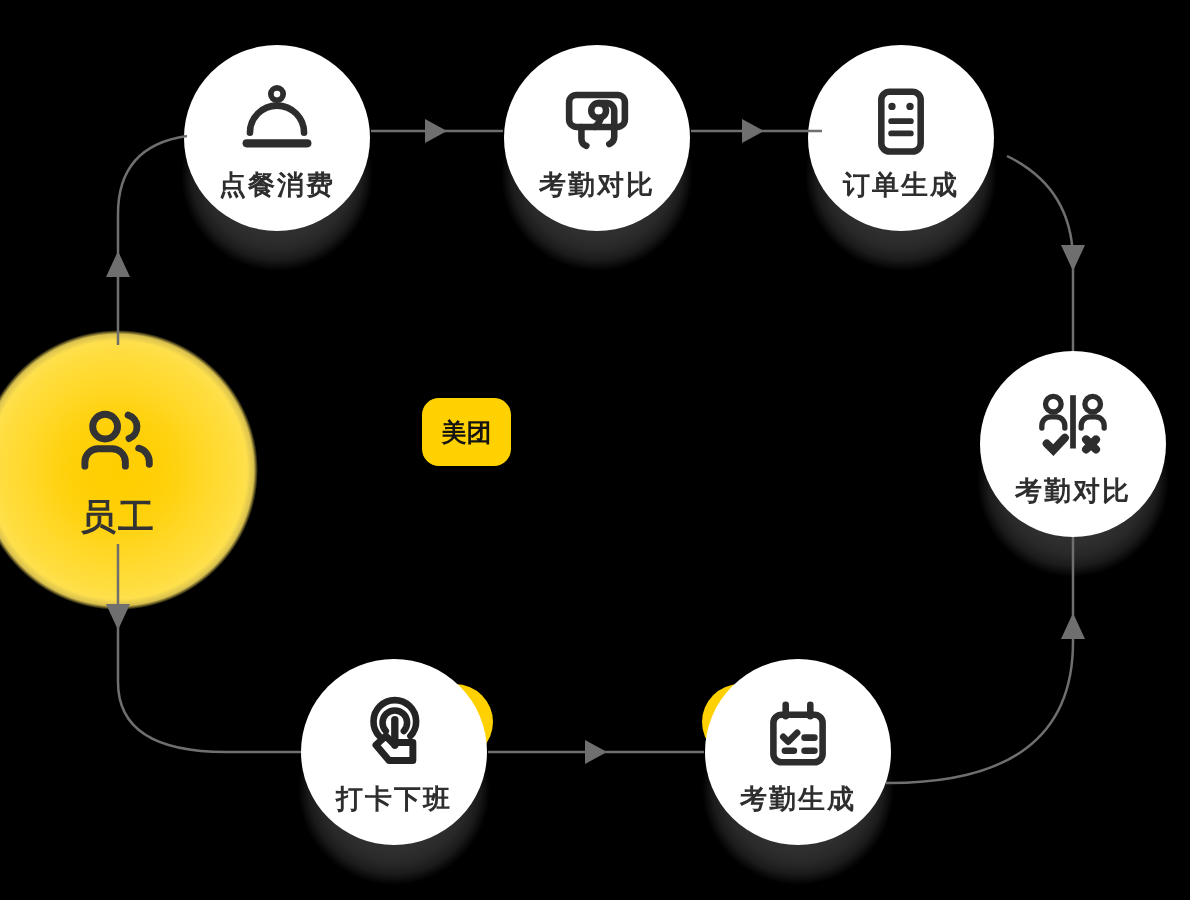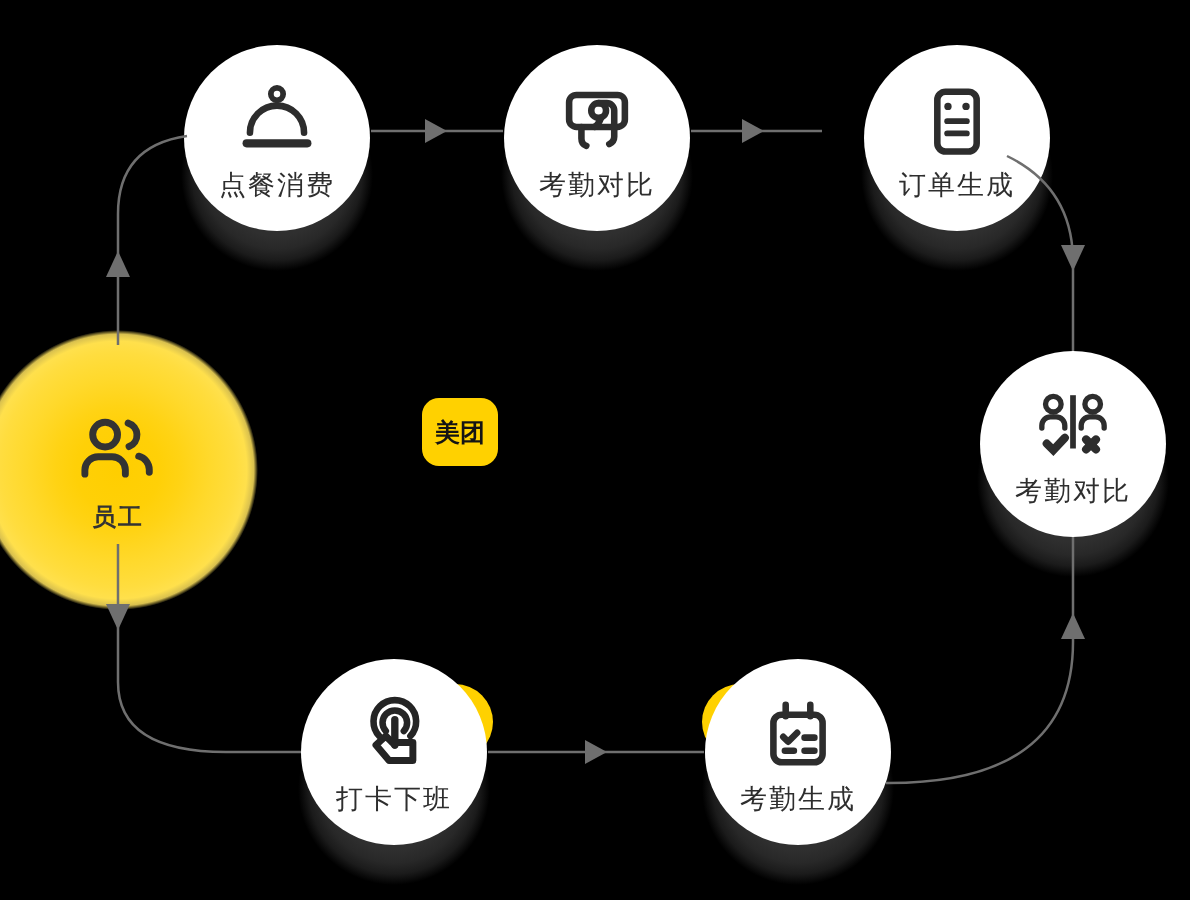--- a/index.html
+++ b/index.html
@@ -21,45 +21,45 @@
     position:absolute;left:50%;top:50%;width:218px;height:218px;
     transform:translate(-50%,-50%) translateY(37px);border-radius:50%;
     background:radial-gradient(closest-side,#303030 0%,#2f2f2f 56%,#282828 68%,#1b1b1b 78%,rgba(8,8,8,0) 88%);
   }
   .node .circle{
     position:absolute;inset:0;border-radius:50%;background:#ffffff;
     display:flex;flex-direction:column;align-items:center;justify-content:center;
   }
   .node .icon{width:82px;height:82px;margin-top:8px;}
   .node .label{
-    margin-top:4px;font-size:27px;font-weight:400;color:#2e2e2e;letter-spacing:2px;white-space:nowrap;
+    margin-top:4px;font-size:27px;font-weight:700;color:#2e2e2e;letter-spacing:2px;white-space:nowrap;
   }
   #node-dine{left:184px;top:45px;}
   #node-pay{left:504px;top:45px;}
-  #node-order{left:864px;top:45px;}
+  #node-order{left:808px;top:45px;}
   #node-compare{left:980px;top:351px;text-align:right;}
   #node-attendance{left:705px;top:659px;}
   #node-clockout{left:301px;top:659px;}
   
   .employee{position:absolute;left:-22px;top:330px;width:280px;height:280px;z-index:2;}
   .employee .glow{
     position:absolute;inset:0;border-radius:50%;
     background:radial-gradient(closest-side,
       #FFCE00 0%, #FFD007 30%, #FFD314 45%, #FFD621 56%, #FFD92C 66%,
       #FFDB35 75%, #FFDD3F 84%, #FFE04C 92%, rgba(255,226,92,0.85) 97%,
       rgba(255,228,100,0) 100%);
   }
   .employee .content{
     position:absolute;inset:0;display:flex;flex-direction:column;align-items:center;justify-content:center;
   }
   .employee .icon{width:92px;height:92px;}
-  .employee .label{margin-top:2px;font-size:24px;font-weight:600;color:#333333;letter-spacing:2px;}
+  .employee .label{margin-top:2px;font-size:36px;font-weight:600;color:#333333;letter-spacing:2px;}
   
   .brand-logo{
-    position:absolute;left:422px;top:398px;width:76px;height:68px;z-index:2;
+    position:absolute;left:422px;top:398px;width:89px;height:68px;z-index:2;
     background:#FFD100;border-radius:17px;
     display:flex;align-items:center;justify-content:center;
     font-size:25px;font-weight:700;color:#141414;letter-spacing:0px;
   }
 </style>
 </head>
 <body>
 
 <div class="stage">
 

